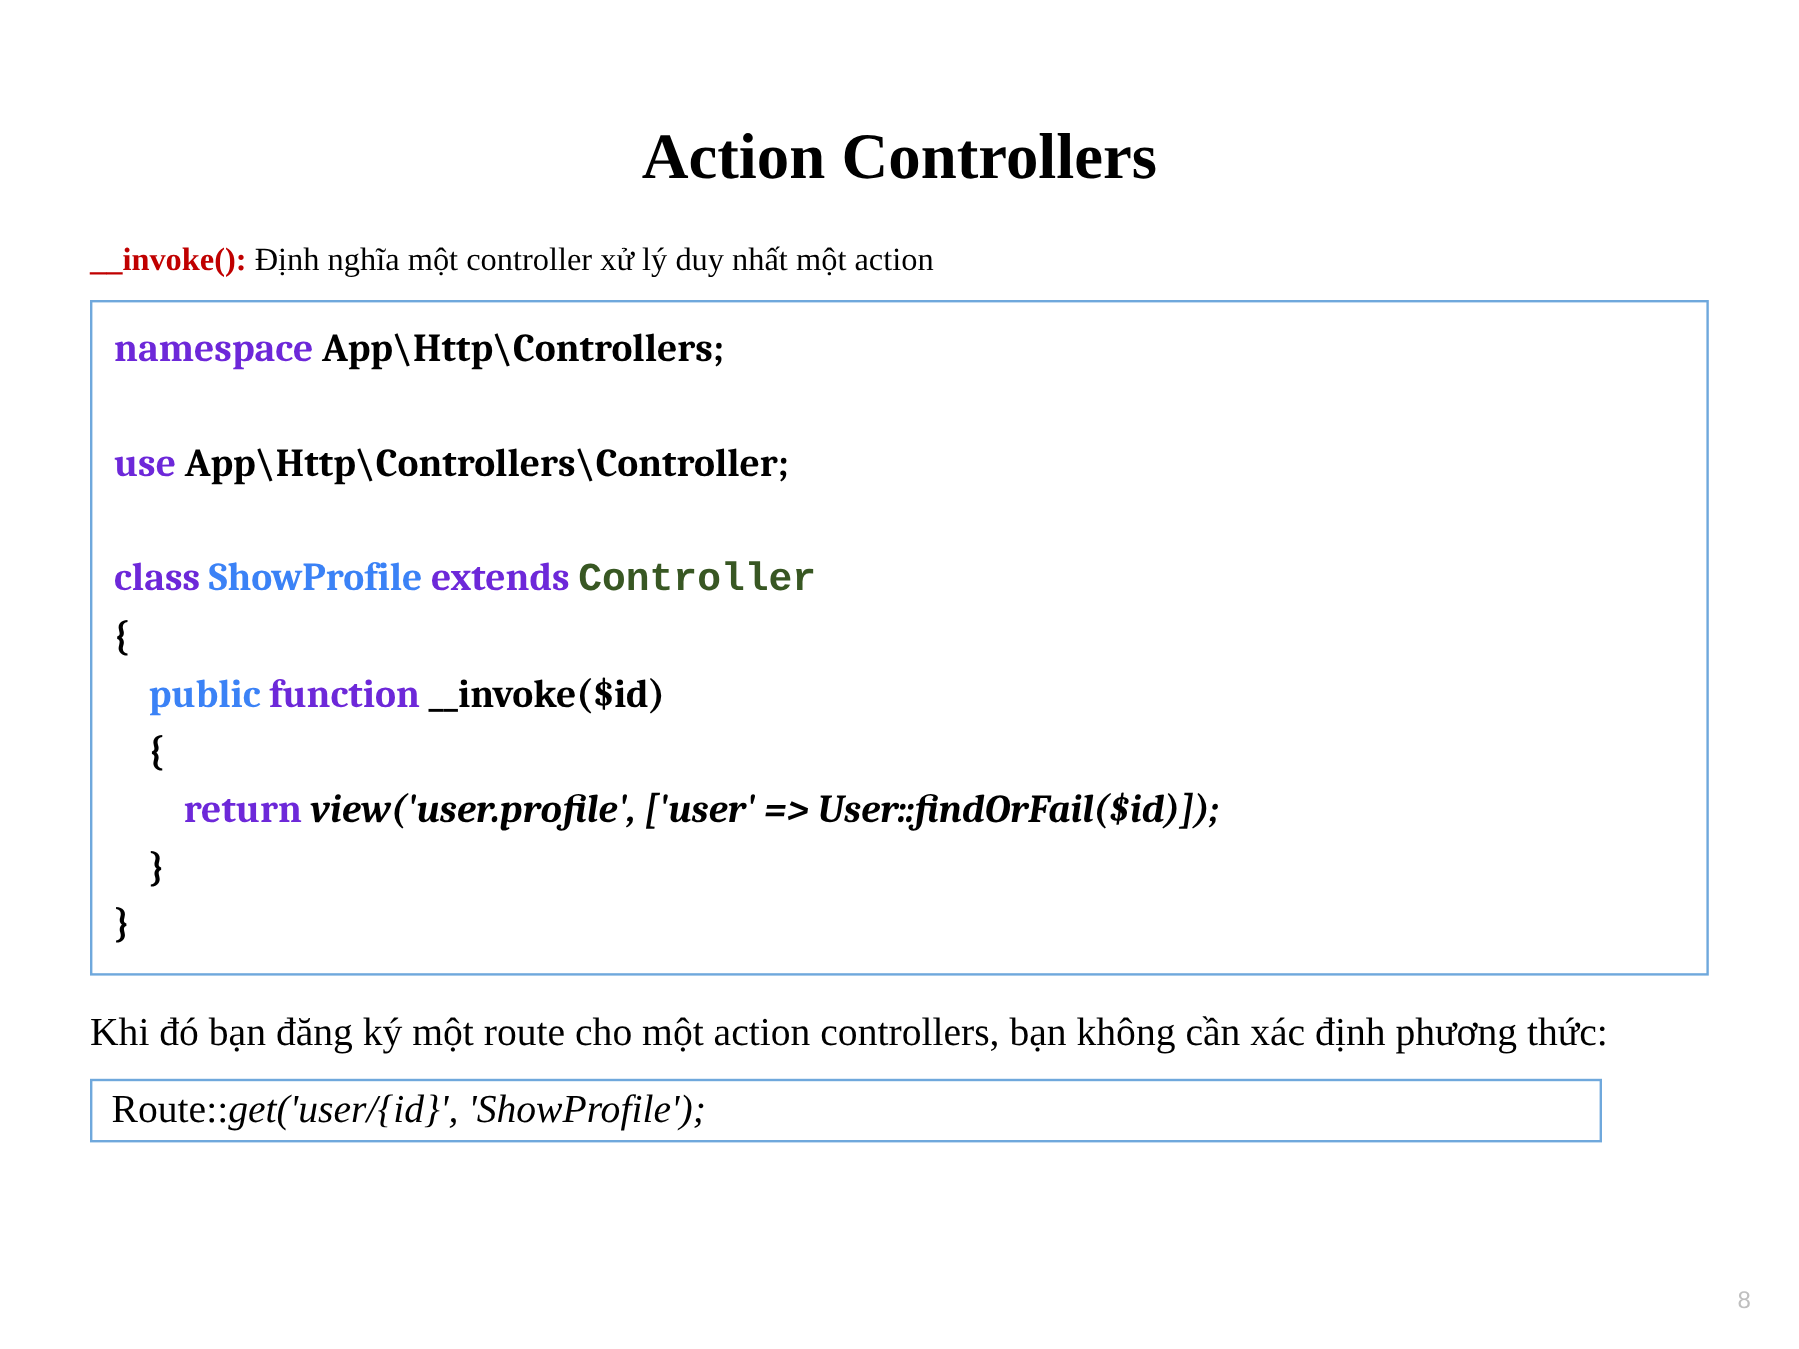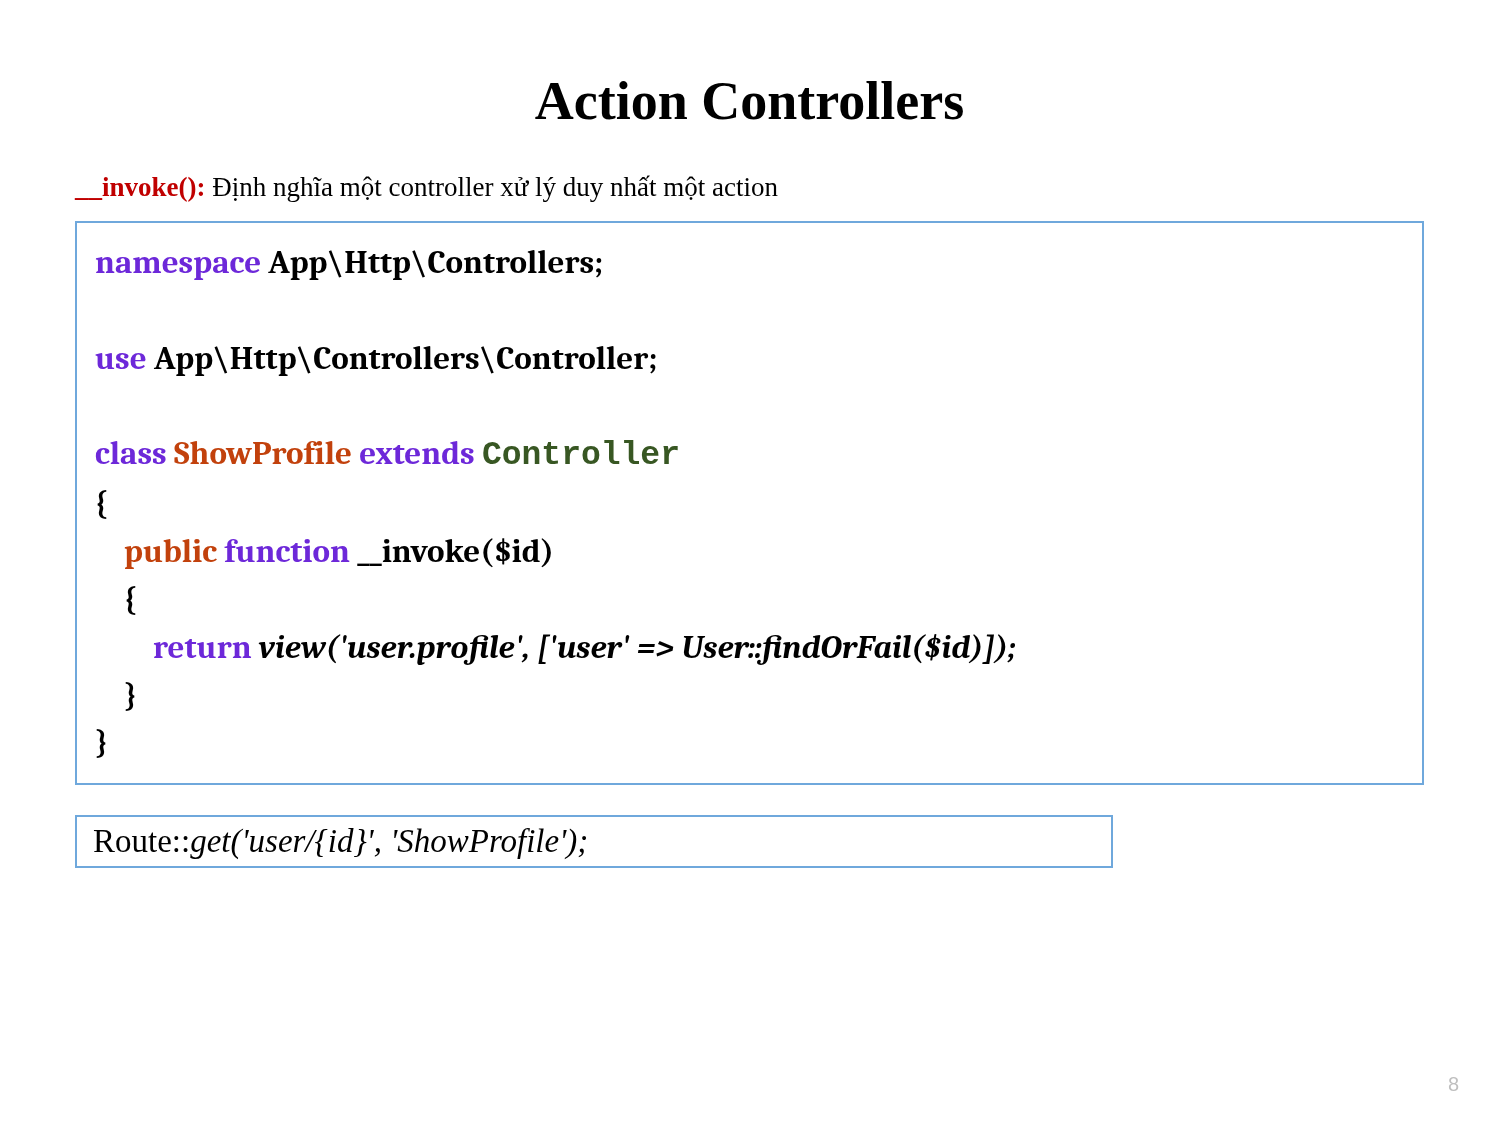--- a/index.html
+++ b/index.html
@@ -1,27 +1,27 @@
 <!DOCTYPE html>
 <html><head>
 <meta charset="utf-8">
 <style>
   * { margin: 0; padding: 0; box-sizing: border-box; }
   html, body { width: 1499px; height: 1124px; background: #ffffff; font-family: "Times New Roman", Times, serif; color: #000; }
-  .slide { position: relative; width: 1499px; height: 1124px; padding: 70px 75px 40px 75px; border-radius: 19px; }
+  .slide { position: relative; width: 1499px; height: 1124px; padding: 99px 75px 40px 75px; border-radius: 19px; }
   .title { text-align: center; font-size: 54px; font-weight: bold; margin-bottom: 40px; }
   .intro { font-size: 27px; margin-bottom: 18px; }
   .intro .invoke { color: #c00000; font-weight: bold; }
   .codebox { border: 2px solid #6fa8dc; padding: 16px 18px 16px 18px; font-family: Cambria, Georgia, serif; font-size: 33px; font-weight: bold; line-height: 1.45; margin-bottom: 30px; }
   .codebox .kw-purple { color: #6d28d9; }
-  .codebox .kw-green { color: #c2410c; }
+  .codebox .kw-green { color: #3b82f6; }
   .codebox .kw-dgreen { color: #385723; font-family: Liberation Mono, monospace; }
   .codebox .ital { font-style: italic; }
   .body-text { font-size: 33px; line-height: 1.15; margin-bottom: 18px; }
-  .routebox { border: 2px solid #6fa8dc; padding: 6px 16px; font-size: 33px; width: 1038px; }
+  .routebox { border: 2px solid #6fa8dc; padding: 6px 16px; font-size: 33px; width: 1260px; }
   .routebox .ital { font-style: italic; }
   .page-num { position: absolute; right: 40px; bottom: 28px; font-size: 20px; color: #bfbfbf; font-family: Arial, sans-serif; }
 </style>
 </head>
 <body>
 
 <div class="slide">
 
   <h1 class="title">Action Controllers</h1>
 
@@ -36,20 +36,21 @@
     <div>&nbsp;</div>
     <div><span class="kw-purple">class </span><span class="kw-green">ShowProfile</span><span class="kw-purple"> extends </span><span class="kw-dgreen">Controller</span></div>
     <div>{</div>
     <div>&nbsp;&nbsp;&nbsp;&nbsp;<span class="kw-green">public</span><span class="kw-purple"> function </span><span>__invoke($id)</span></div>
     <div>&nbsp;&nbsp;&nbsp;&nbsp;<span>{</span></div>
     <div>&nbsp;&nbsp;&nbsp;&nbsp;&nbsp;&nbsp;&nbsp;&nbsp;<span class="kw-purple">return</span><span class="ital"> view('user.profile', ['user' =&gt; User::findOrFail($id)]);</span></div>
     <div>&nbsp;&nbsp;&nbsp;&nbsp;<span>}</span></div>
     <div>}</div>
   </div>
 
+  <p class="body-text">Khi đó bạn đăng ký một route cho một action controllers, bạn không cần xác định phương thức:</p>
 
   <div class="routebox">
     <span>Route::</span><span class="ital">get('user/{id}', 'ShowProfile');</span>
   </div>
 
   <div class="page-num">8</div>
 
 </div>
 
 </body></html>

